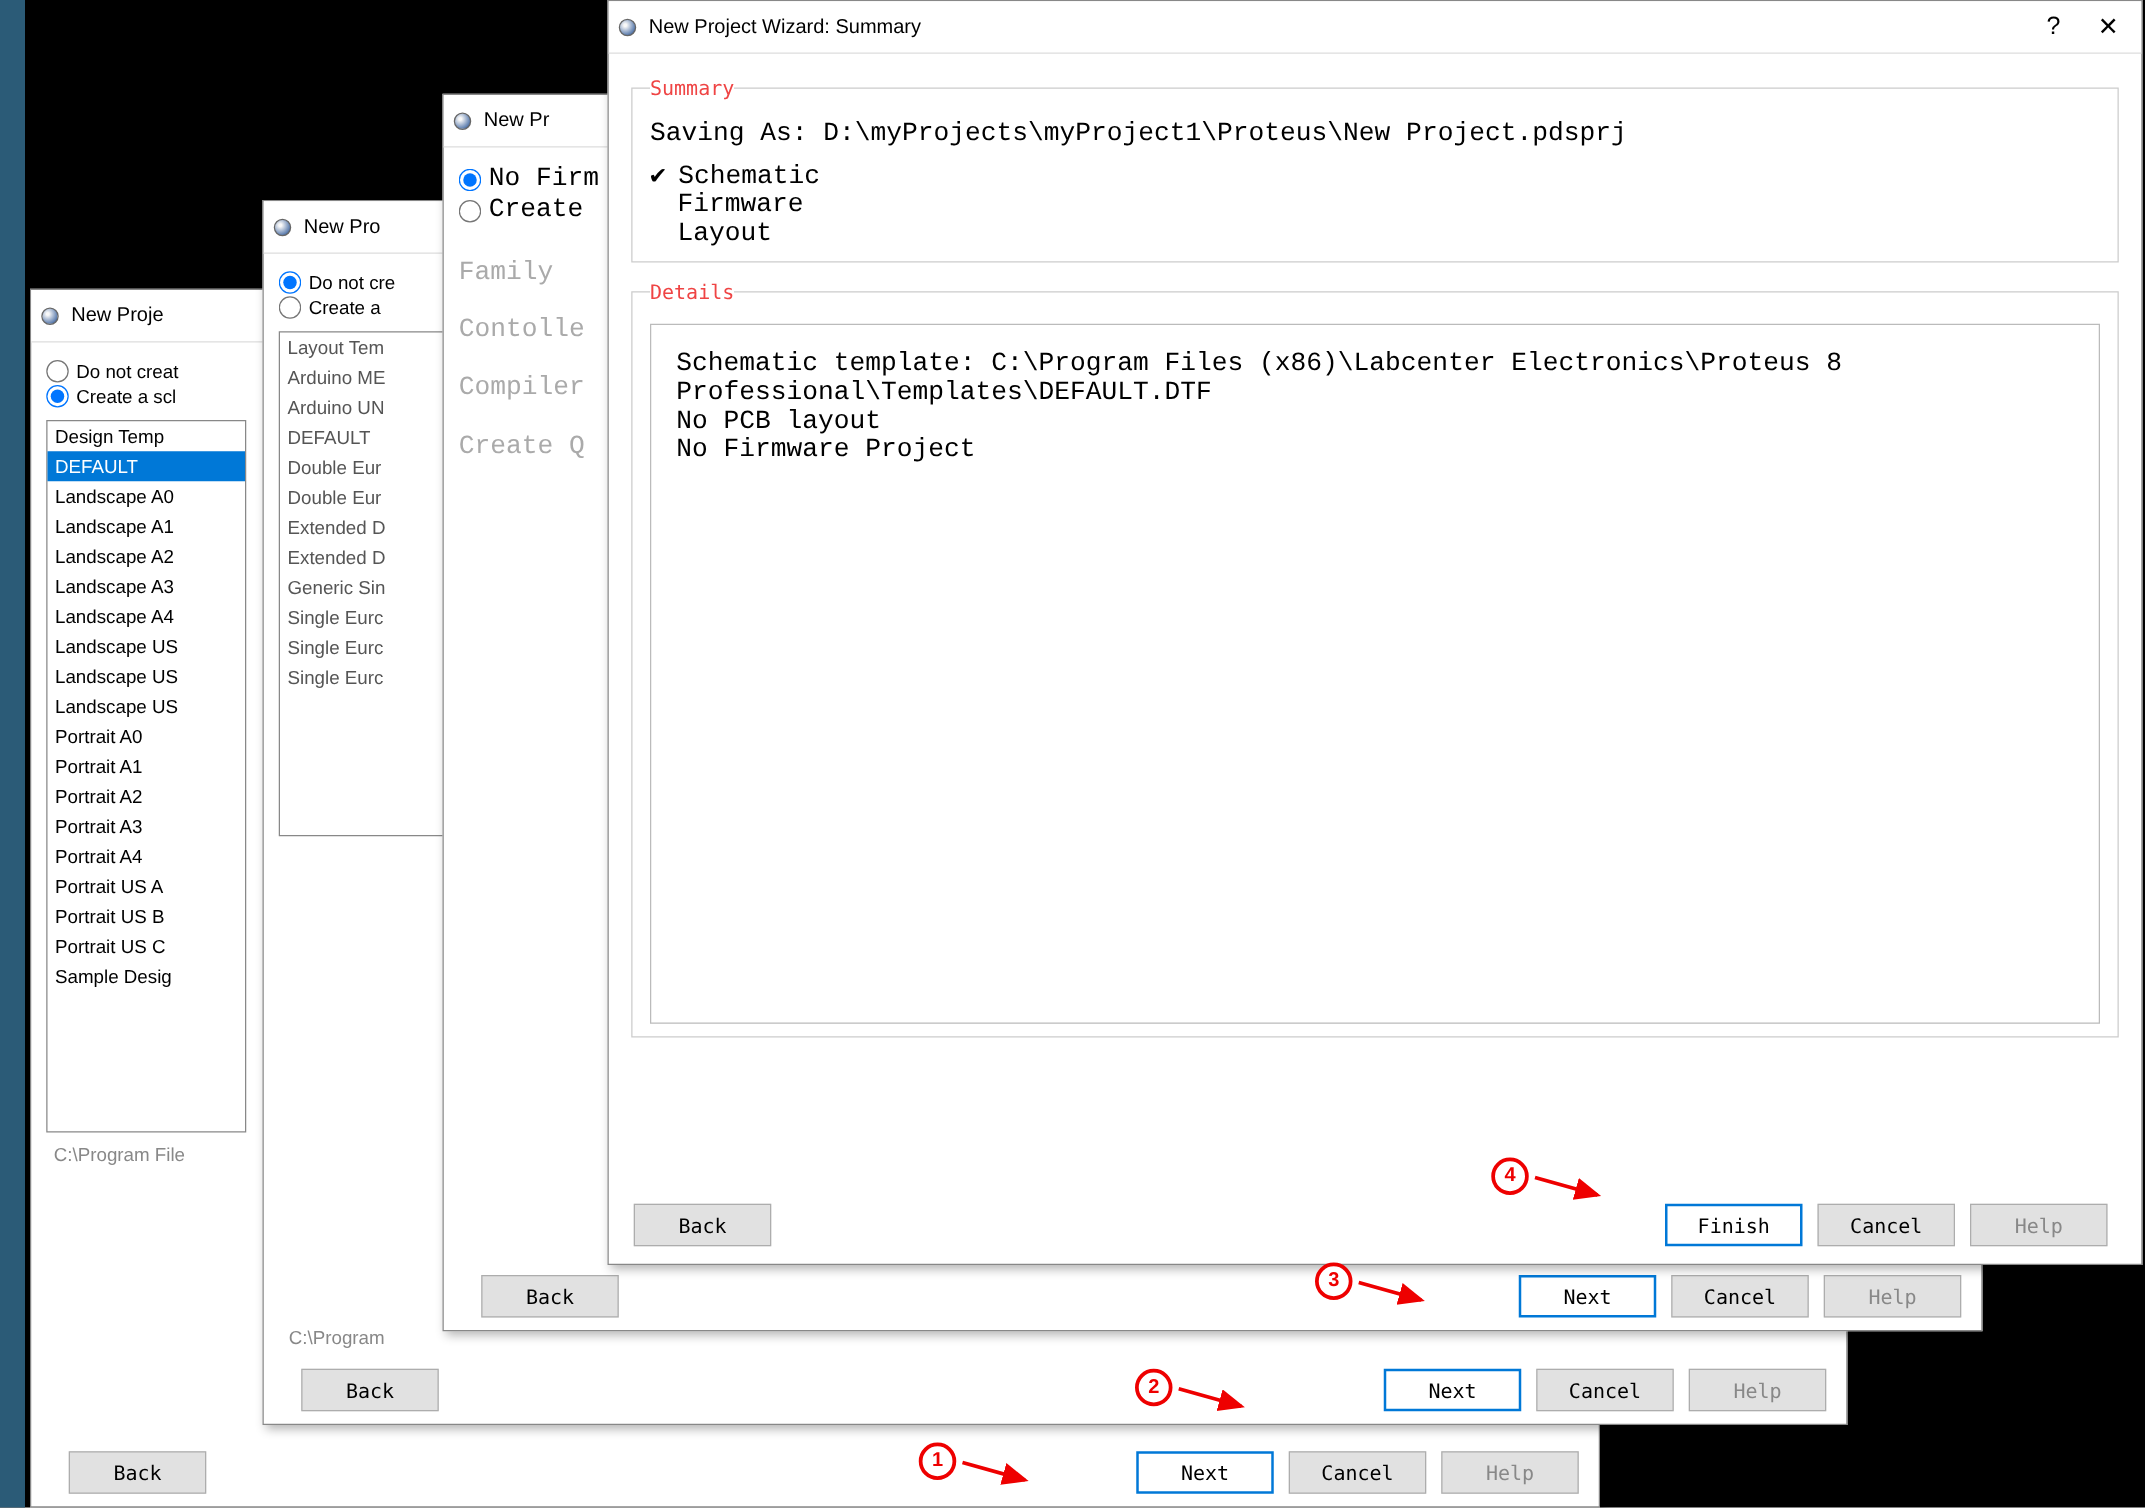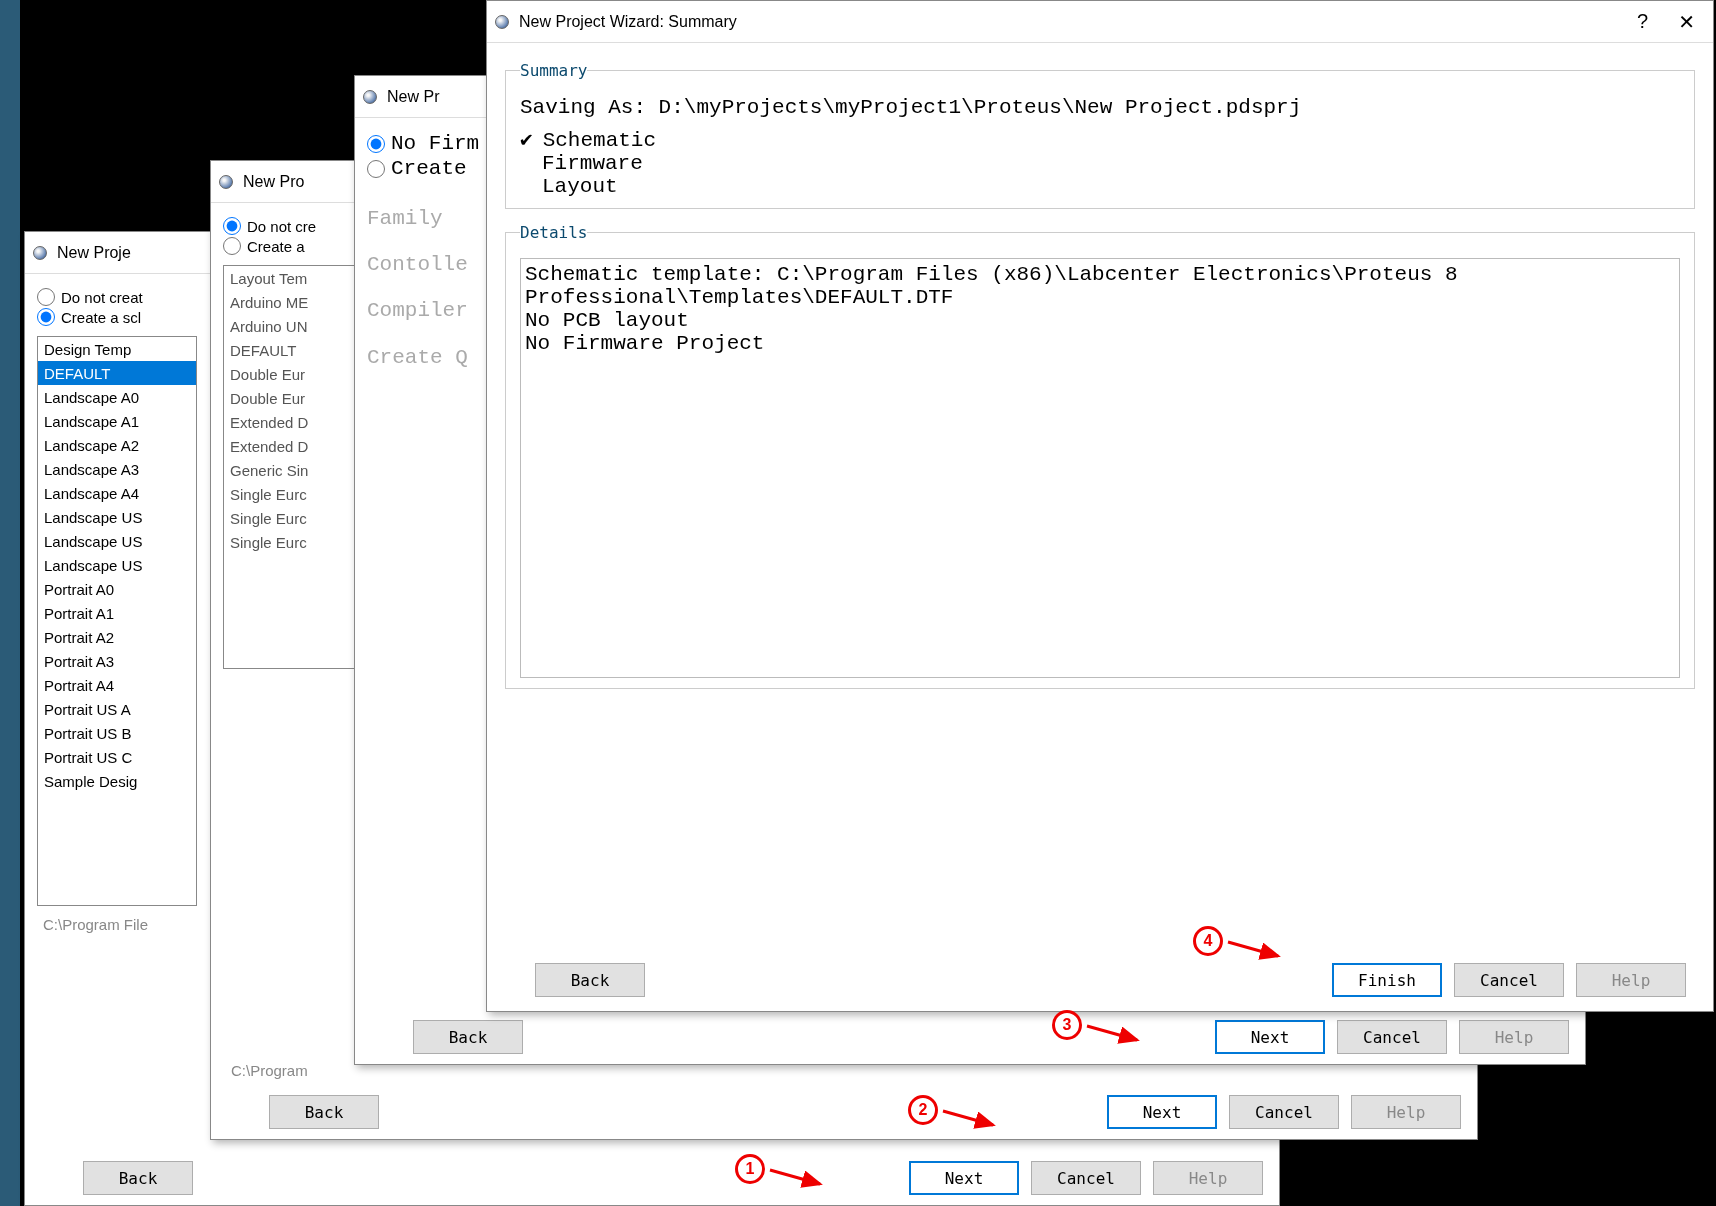--- a/index.html
+++ b/index.html
@@ -10,22 +10,22 @@
   .winbody { padding: 12px; font-size: 15px; }
   .radio-row { display: flex; align-items: center; gap: 6px; margin: 2px 0; }
   .radio-row input[type=radio] { width: 18px; height: 18px; }
   .listbox { border: 1px solid #888; background: #fff; margin: 10px 0; font-size: 15px; }
   .listbox div { padding: 1px 6px; height: 24px; display: flex; align-items: center; }
   .listbox .sel { background: #0078d7; color: #fff; }
   .footer-path { color: #888; font-size: 15px; margin: 6px; }
   .btn { min-width: 110px; height: 34px; background: #e1e1e1; border: 1px solid #adadad; font-family: Consolas, monospace; font-size: 16px; text-align: center; display: inline-flex; align-items: center; justify-content: center; cursor: default; }
   .btn.primary { border: 2px solid #0078d7; background: #fff; }
   .btn.disabled { color: #888; }
-  .btnrow { display: flex; gap: 12px; align-items: center; margin-left: 28px; }
-  .fieldset-label { font-family: Consolas, monospace; font-size: 16px; color: #0c4a6e; margin-bottom: 6px; }
+  .btnrow { display: flex; gap: 12px; align-items: center; }
+  .fieldset-label { font-family: Consolas, monospace; font-size: 16px; color: #ef4444; margin-bottom: 6px; }
   .mono { font-family: Consolas, "Courier New", monospace; font-size: 21px; }
   .check::before { content: "✔"; font-weight: bold; margin-right: 10px; }
   .nocheck::before { content: ""; display: inline-block; width: 22px; }
   .annot { position: absolute; width: 30px; height: 30px; border: 3px solid #e00; border-radius: 50%; color: #e00; font-weight: bold; font-size: 16px; display: flex; align-items: center; justify-content: center; background: #fff; z-index: 200; }
   .arrow { position: absolute; z-index: 199; }
   .arrow svg { overflow: visible; }
   .title-actions { margin-left:auto; display:flex; gap:30px; font-size:20px; align-items:center; padding-right:10px;}
 </style>
 </head>
 <body>
@@ -162,21 +162,21 @@
   <div class="winbody" style="padding:18px;">
     <fieldset style="border:1px solid #ccc; padding:10px 14px; margin-bottom:14px;">
       <legend class="fieldset-label">Summary</legend>
       <div class="mono" style="margin-bottom:8px;">Saving As:  D:\myProjects\myProject1\Proteus\New Project.pdsprj</div>
       <div class="mono check">Schematic</div>
       <div class="mono nocheck">Firmware</div>
       <div class="mono nocheck">Layout</div>
     </fieldset>
     <fieldset style="border:1px solid #ccc; padding:10px 14px;">
       <legend class="fieldset-label">Details</legend>
-      <div class="mono" style="border:1px solid #bbb; background:#fff; padding:4px; height:420px; white-space:pre-wrap;">Schematic template: C:\Program Files (x86)\Labcenter Electronics\Proteus 8 Professional\Templates\DEFAULT.DTF
+      <div class="mono" style="border:1px solid #bbb; background:#fff; padding:20px; height:560px; white-space:pre-wrap;">Schematic template: C:\Program Files (x86)\Labcenter Electronics\Proteus 8 Professional\Templates\DEFAULT.DTF
 No PCB layout
 No Firmware Project</div>
     </fieldset>
   </div>
   <div style="position:absolute; left:20px; bottom:14px;" class="btnrow">
     <span class="btn">Back</span>
   </div>
   <div style="position:absolute; right:27px; bottom:14px;" class="btnrow">
     <span class="btn primary">Finish</span>
     <span class="btn">Cancel</span>

